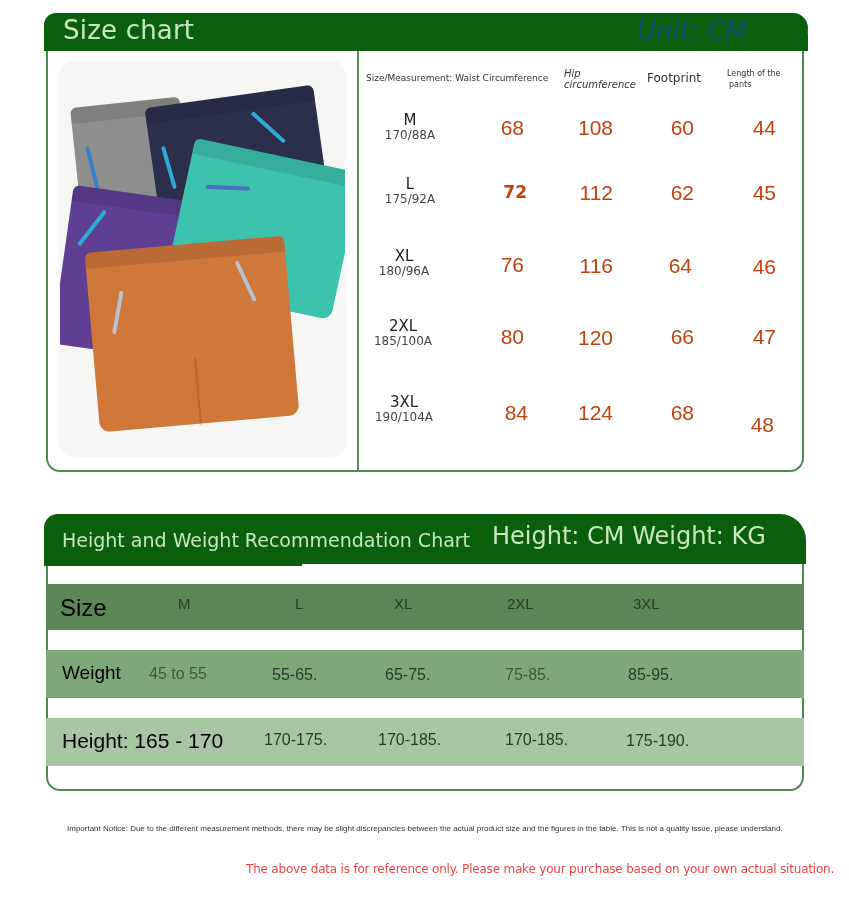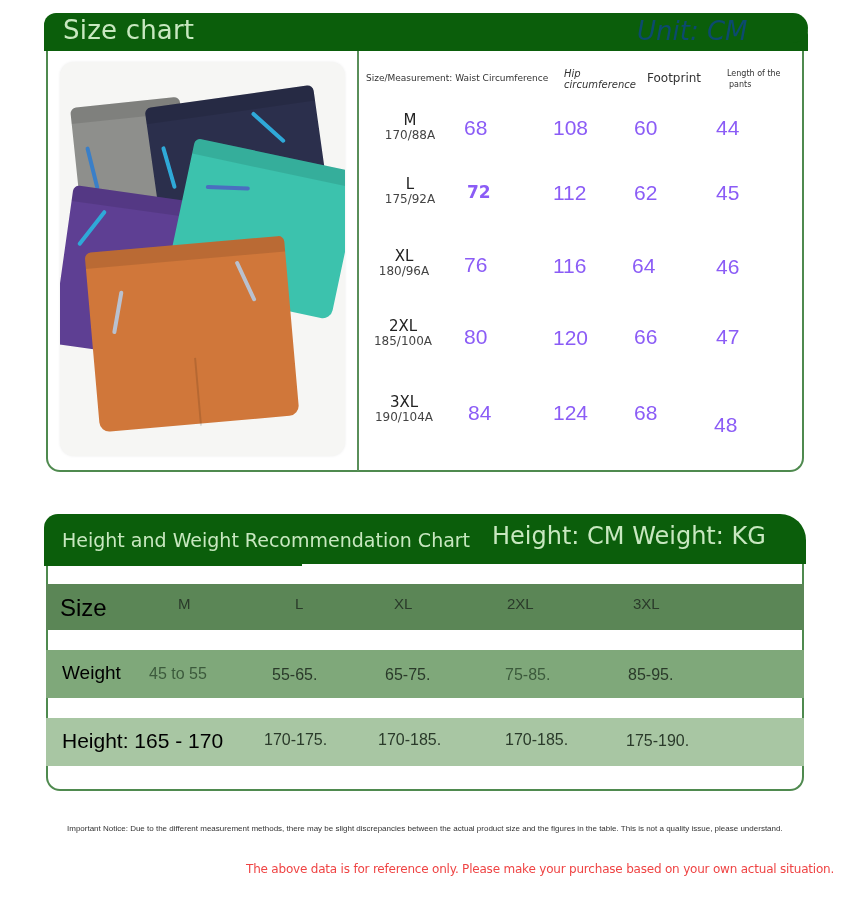--- a/index.html
+++ b/index.html
@@ -44,21 +44,21 @@
     }
     .short { position: absolute; border-radius: 6px 6px 10px 10px; }
     .short .band { position: absolute; left: 0; right: 0; top: 0; height: 16px; background: rgba(0,0,0,0.10); border-radius: 6px 6px 0 0; }
     .short .zip { position: absolute; width: 4px; height: 44px; border-radius: 2px; transform: rotate(-8deg); }
     .short .leg { position: absolute; bottom: -2px; width: 2px; height: 38%; background: rgba(0,0,0,0.12); left: 50%; }
 
     .col-head { position: absolute; font-family: "DejaVu Sans", sans-serif; color: #333; }
     .size-cell { position: absolute; text-align: center; width: 60px; }
     .size-cell .sz { display: block; font-size: 15px; color: #222; line-height: 17px; }
     .size-cell .hw { display: block; font-size: 12px; color: #444; line-height: 12px; }
-    .val { position: absolute; font-size: 21px; color: #8b5cf6; text-align: left; width: 60px; font-family: "Liberation Sans", sans-serif; }
+    .val { position: absolute; font-size: 21px; color: #c2410c; text-align: right; width: 60px; font-family: "Liberation Sans", sans-serif; }
     .val.bold { font-weight: bold; font-family: "DejaVu Sans", sans-serif; font-size: 17px; }
 
     
     .rc-frame {
       position: absolute; left: 46px; top: 555px; width: 758px; height: 236px;
       border: 2px solid #4f8a4f; border-top: none;
       border-radius: 0 0 14px 14px;
     }
     .rc-header {
       position: absolute; left: 44px; top: 514px; width: 762px; height: 50px;

